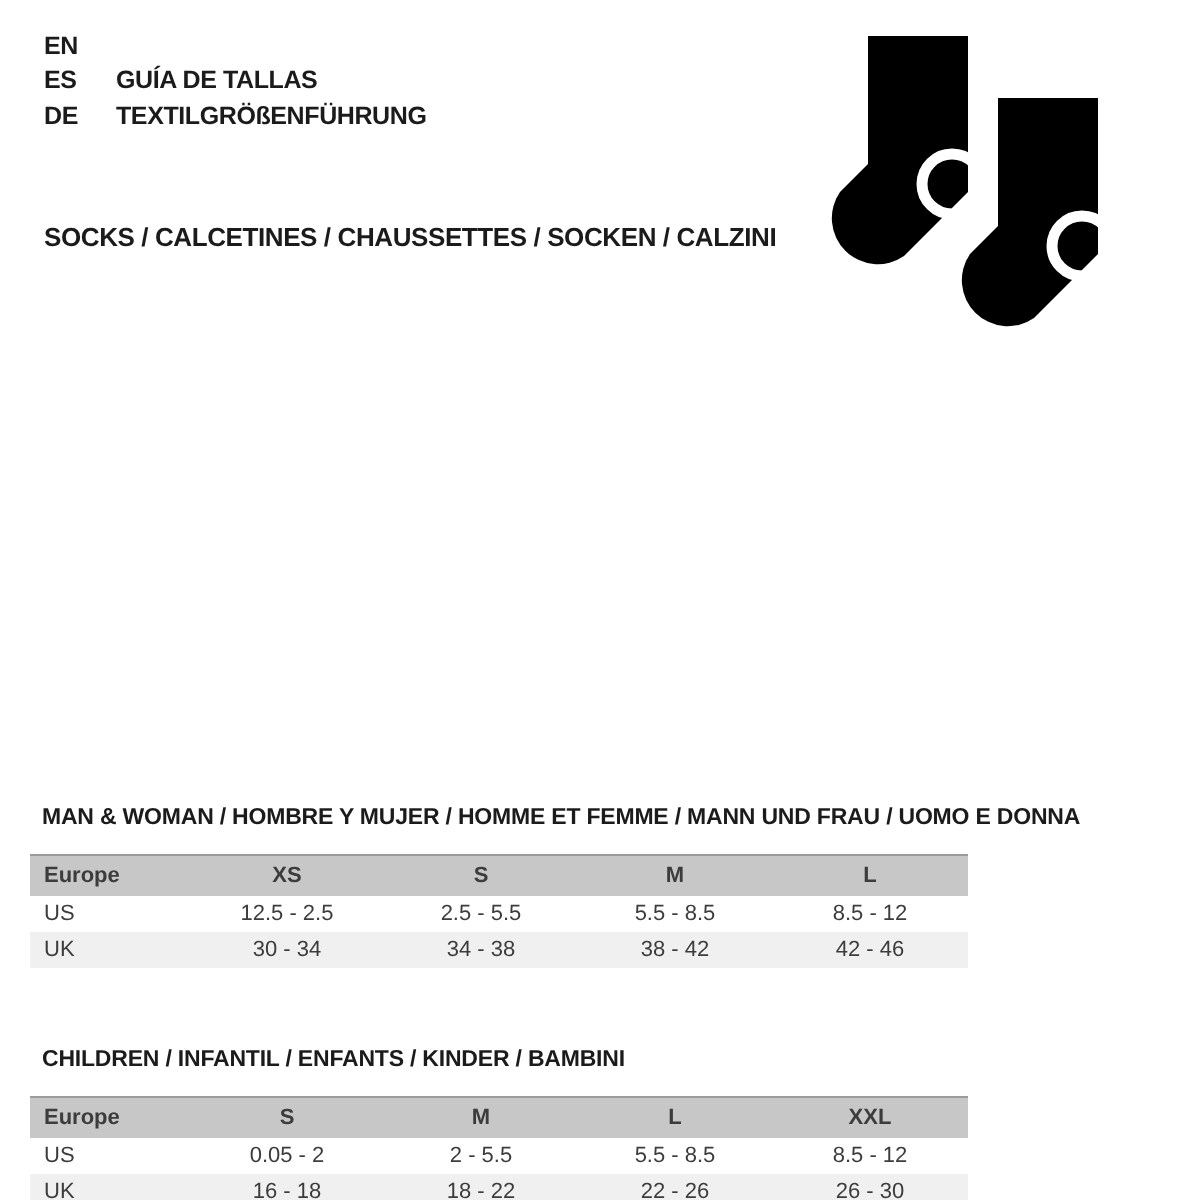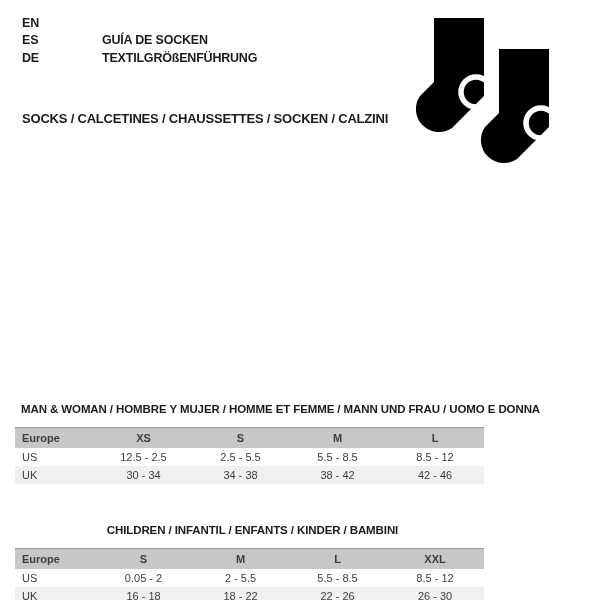--- a/index.html
+++ b/index.html
@@ -20,21 +20,20 @@
     top: 14px;
   }
   .lang-row {
     display: flex;
     height: 17.5px;
     align-items: center;
     font-weight: bold;
     font-size: 12.5px;
     letter-spacing: -0.2px;
     white-space: nowrap;
-    gap: 44px;
   }
   .lang-code { width: 36px; flex: 0 0 36px; }
 
   .category-line {
     position: absolute;
     left: 22px;
     top: 111px;
     font-weight: bold;
     font-size: 13px;
     letter-spacing: -0.2px;
@@ -54,21 +53,20 @@
   .size-section { position: absolute; left: 15px; width: 469px; }
   .section-man { top: 403px; }
   .section-children { top: 524px; }
   .table-title {
     font-weight: bold;
     font-size: 11.5px;
     letter-spacing: -0.1px;
     white-space: nowrap;
     padding-left: 6px;
     margin: 0 0 12px 0;
-    text-align: center;
   }
   table.size-table {
     border-collapse: collapse;
     width: 100%;
     table-layout: fixed;
     font-size: 11px;
     color: #3c3c3c;
   }
   table.size-table thead th {
     background: #c7c7c7;
@@ -95,21 +93,21 @@
 <body>
 
 <div class="page">
 
   <div class="lang-block">
     <div class="lang-row">
       <span class="lang-code">EN</span>
     </div>
     <div class="lang-row">
       <span class="lang-code">ES</span>
-      <span class="lang-label">GUÍA DE SOCKEN</span>
+      <span class="lang-label">GUÍA DE TALLAS</span>
     </div>
     <div class="lang-row">
       <span class="lang-code">DE</span>
       <span class="lang-label">TEXTILGRÖßENFÜHRUNG</span>
     </div>
   </div>
 
   <div class="category-line">SOCKS / CALCETINES / CHAUSSETTES / SOCKEN / CALZINI</div>
 
   <div class="socks-icon-wrap">

